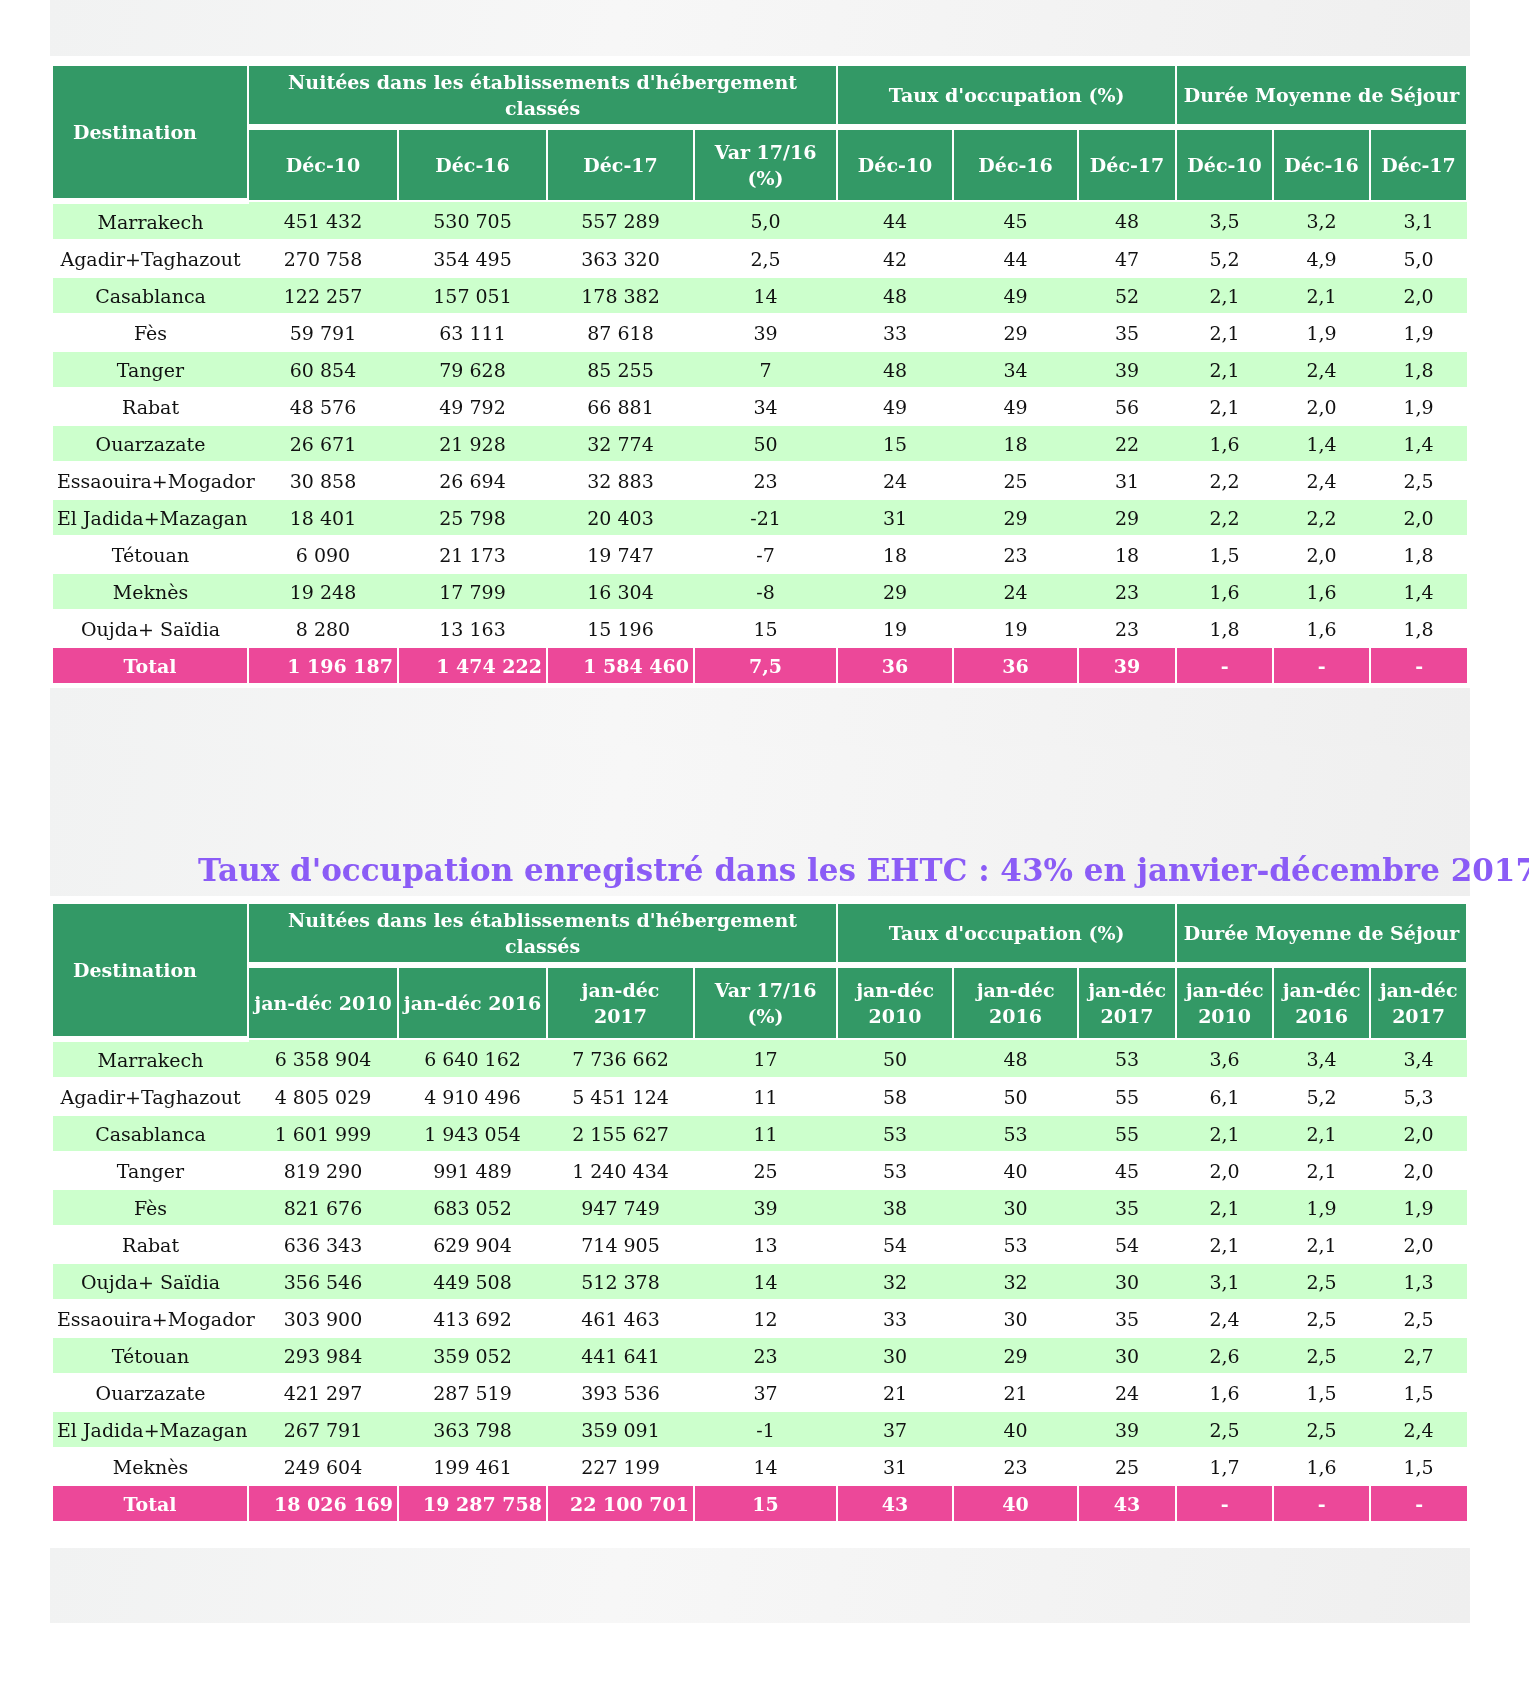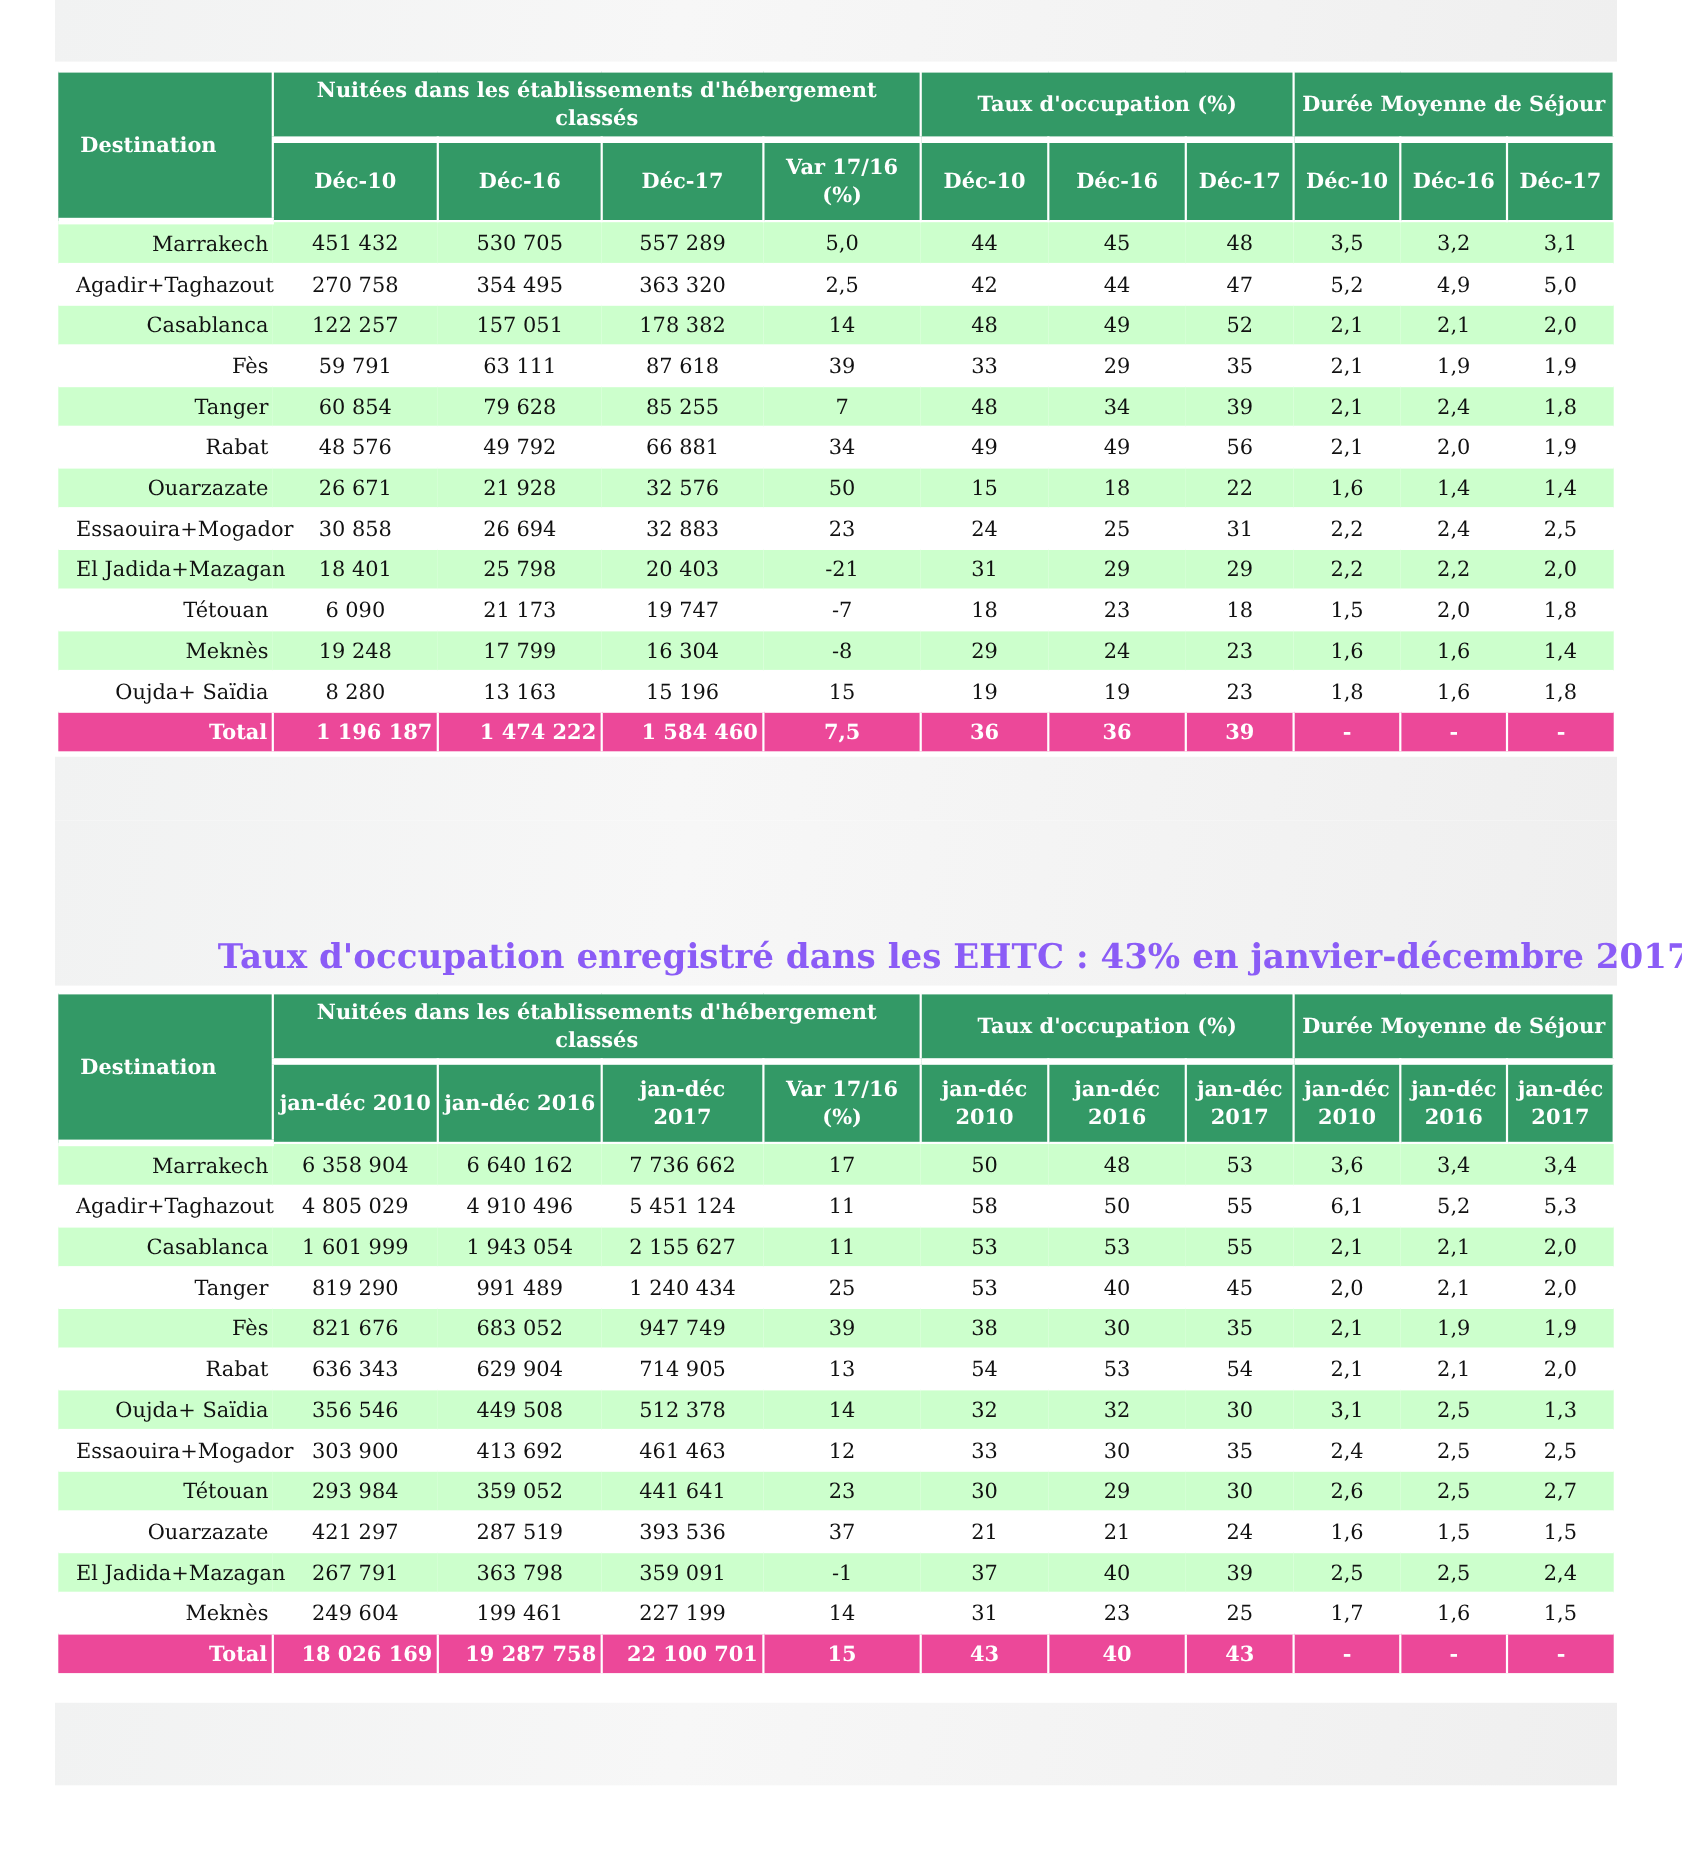--- a/index.html
+++ b/index.html
@@ -30,21 +30,21 @@
     border:2px solid #ffffff; text-align:center; padding:0 4px;
     font-size:19px; line-height:26px;
   }
   table.stats th.dest-h { text-align:left; padding-left:20px; border-left:none; }
   table.stats tr.h1 th { height:58px; border-bottom:6px solid #ffffff; }
   table.stats tr.h2 th { height:70px; }
   table.stats td {
     height:35px; padding:0 4px; text-align:center; color:#111;
     border-bottom:2px solid #ffffff; white-space:nowrap;
   }
-  table.stats td.dest { text-align:right; padding-left:16px; }
+  table.stats td.dest { text-align:center; padding-left:4px; }
   table.stats tr.alt td { background:#ccffcc; }
   table.stats tr.plain td { background:#ffffff; }
   table.stats tr.total td {
     background:#ec4899; color:#ffffff; font-weight:bold;
     border-right:2px solid #ffffff; border-bottom:none;
   }
   table.stats tr.total td:last-child { border-right:none; }
   table.stats tr.total td.num-right { text-align:right; padding-right:4px;margin-left:11px; }
   .page-title {
     position:absolute; left:198px; top:852px; margin:0;
@@ -170,21 +170,21 @@
         <td>49</td>
         <td>56</td>
         <td>2,1</td>
         <td>2,0</td>
         <td>1,9</td>
       </tr>
       <tr class="alt">
         <td class="dest">Ouarzazate</td>
         <td>26 671</td>
         <td>21 928</td>
-        <td>32 576</td>
+        <td>32 774</td>
         <td>50</td>
         <td>15</td>
         <td>18</td>
         <td>22</td>
         <td>1,6</td>
         <td>1,4</td>
         <td>1,4</td>
       </tr>
       <tr class="plain">
         <td class="dest">Essaouira+Mogador</td>

